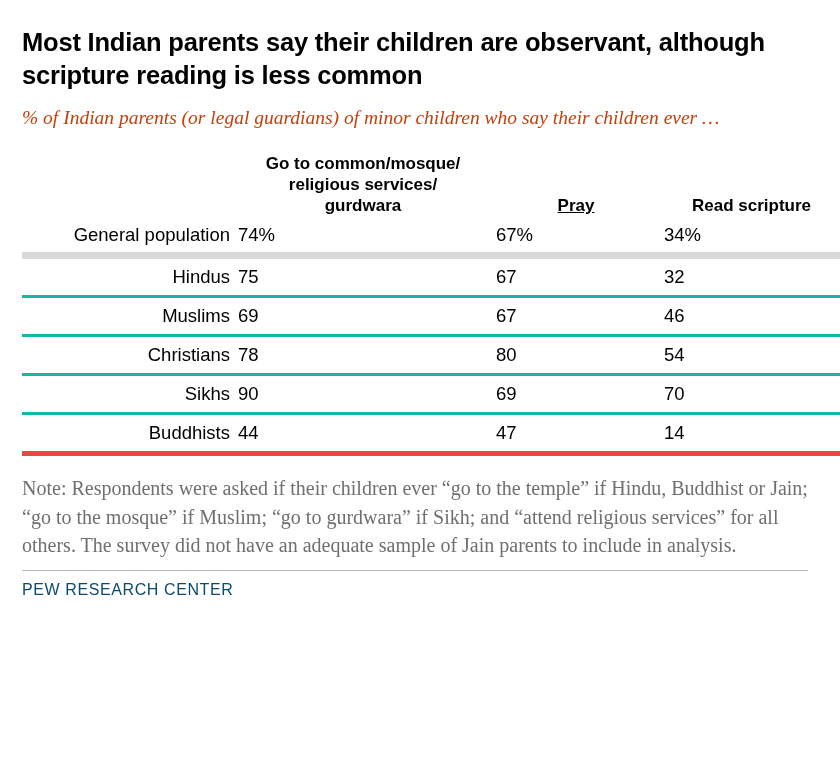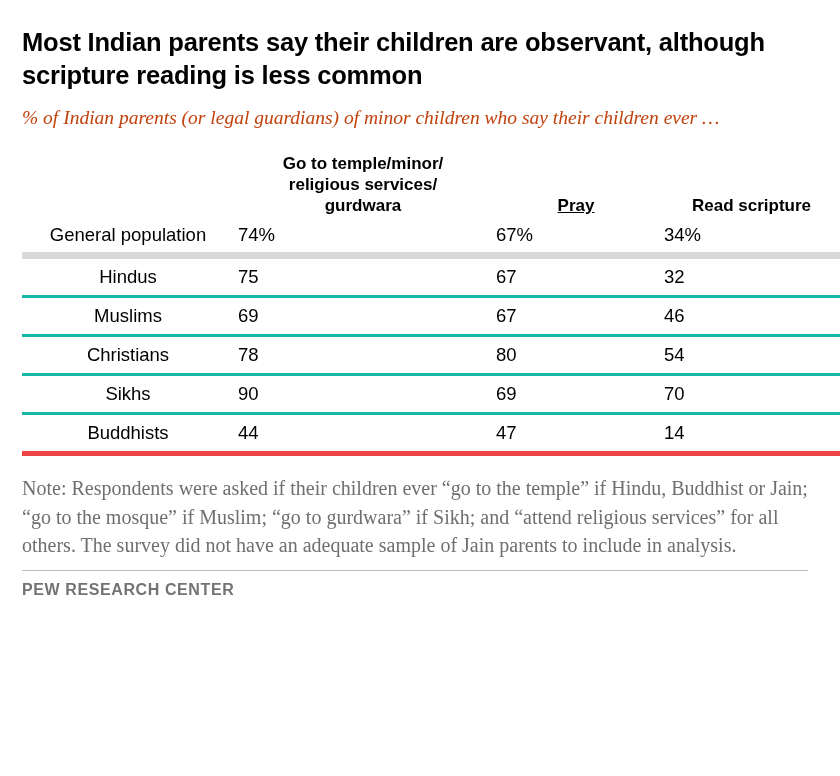--- a/index.html
+++ b/index.html
@@ -60,21 +60,21 @@
   table.data th.c2 { width: 160px; text-decoration: underline; }
   table.data th.c3 { width: 175px; }
 
   table.data td {
     font-size: 18.5px;
     color: #000;
     padding: 7px 4px;
     vertical-align: middle;
   }
   td.rowlabel {
-    text-align: center;
+    text-align: right;
     padding-left: 0;
   }
   td.val {
     text-align: left;
   }
   tr.genpop td {
     padding-top: 3px;
     padding-bottom: 6px;
   }
   tr.sep-row td {
@@ -104,40 +104,40 @@
   }
   .notes p.last {
     margin-bottom: 16px;
   }
   .footer-rule {
     border-top: 1px solid #b9babb;
     margin: 0 0 10px 0;
   }
   .brand {
     font-size: 16px;
-    font-weight: bold;
+    font-weight: normal;
     letter-spacing: 0.6px;
-    color: #737373;
+    color: #0c4a6e;
   }
 </style>
 </head>
 <body>
 
 <div class="page">
 
   <h1 class="title">Most Indian parents say their children are observant, although scripture reading is less common</h1>
 
   <div class="subtitle">% of Indian parents (or legal guardians) of minor children who say their children ever …</div>
 
   <table class="data">
     <thead>
       <tr>
         <th class="rowhead-blank"></th>
         <th class="colhead c1">
-          <div>Go to temple/minor/</div>
+          <div>Go to common/mosque/</div>
           <div>religious services/</div>
           <div>gurdwara</div>
         </th>
         <th class="colhead c2">Pray</th>
         <th class="colhead c3">Read scripture</th>
       </tr>
     </thead>
     <tbody>
       <tr class="genpop">
         <td class="rowlabel">General population</td>

